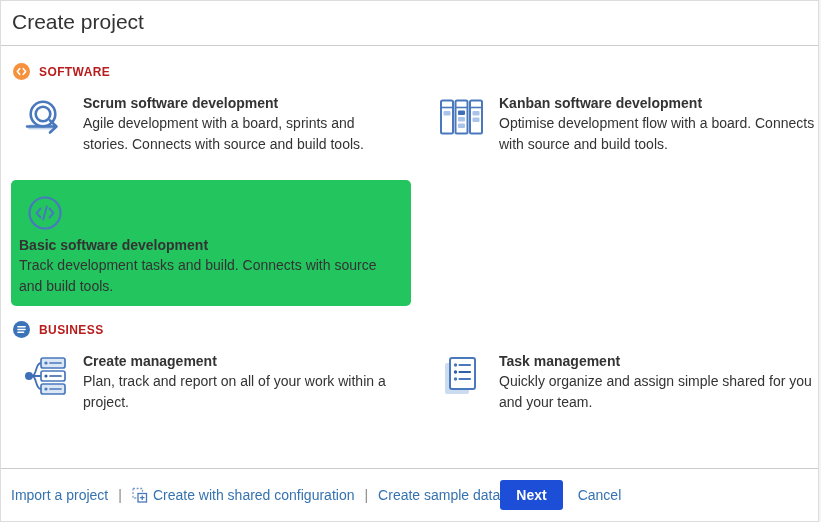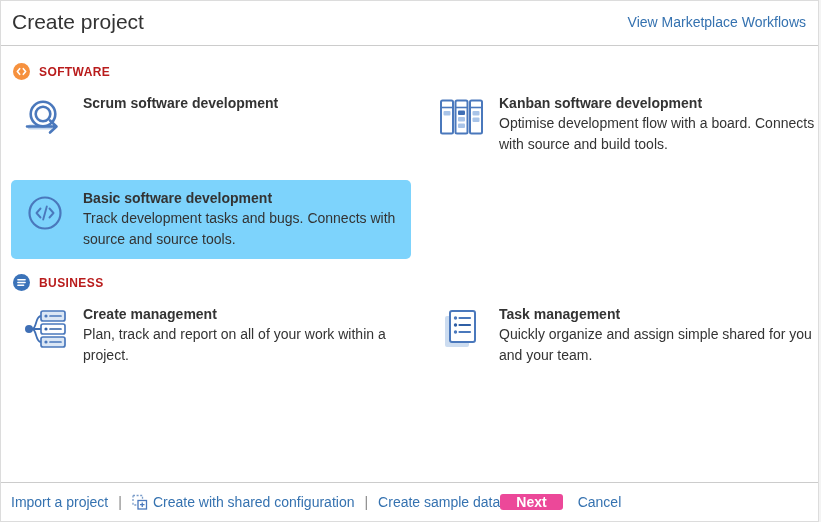--- a/index.html
+++ b/index.html
@@ -14,48 +14,47 @@
     padding: 9px 12px 11px 11px; border-bottom: 1px solid #ccc;
   }
   .title { font-size: 21px; color:#333; }
   a.link { color:#3572b0; text-decoration:none; font-size:14px; cursor:pointer; }
   .content { flex:1; padding: 2px 10px 0 10px; }
   .section-label { display:flex; align-items:center; margin: 15px 0 5px 2px; }
   .badge { width:17px; height:17px; flex-shrink:0; margin-right:9px; }
   .label-text { font-size:12px; font-weight:bold; color:#b91c1c; letter-spacing:.4px; }
   .cards { display:grid; grid-template-columns: 400px 401px; gap: 16px; }
   .card { display:flex; padding: 9px 8px; border-radius:5px; cursor:pointer; }
-  .card.selected { background:#7dd3fc; }
+  .card.selected { background:#22c55e;flex-direction:column; }
   .card-icon { width:48px; flex-shrink:0; margin: 1px 13px 0 3px; }
   .card-title { font-size:14px; font-weight:bold; color:#333; margin:1px 0 2px 0; }
   .card-desc { font-size:14px; color:#333; line-height:1.5; }
   .footer {
     border-top:1px solid #ccc; padding: 11px 12px 11px 10px;
     display:flex; align-items:center; 
   }
   .footer-links { display:flex; align-items:center; font-size:14px; }
   .pipe { color:#888; margin:0 10px; font-size:14px; }
   .iconlink { display:flex; align-items:center; gap:5px; }
   .footer-right { display:flex; align-items:center; }
   .btn-next {
-    background:#ec4899; color:#fff; font-weight:bold; font-size:14px;
-    border:none; border-radius:3px; padding: 0 16px; cursor:pointer;
+    background:#1d4ed8; color:#fff; font-weight:bold; font-size:14px;
+    border:none; border-radius:3px; padding: 7px 16px; cursor:pointer;
     font-family: "Liberation Sans", sans-serif;
   }
   .cancel { margin-left:15px; }
   svg { display:block; }
 </style>
 </head>
 <body>
 
 <div class="dialog">
 
   <div class="header">
     <div class="title">Create project</div>
-    <a class="link">View Marketplace Workflows</a>
   </div>
 
   <div class="content">
 
     <div class="section-label">
       <span class="badge">
         <svg width="17" height="17" viewBox="0 0 16 16">
           <circle cx="8" cy="8" r="8" fill="#f6913e"></circle>
           <path d="M6.3 5.3 L4.1 8 L6.3 10.7 M9.7 5.3 L11.9 8 L9.7 10.7" stroke="#fff" stroke-width="1.5" fill="none" stroke-linecap="round" stroke-linejoin="round"></path>
         </svg>
@@ -69,20 +68,21 @@
         <span class="card-icon">
           <svg width="46" height="46" viewBox="0 0 46 46">
             <path d="M8 32 H28" stroke="#c3d5ec" stroke-width="5" stroke-linecap="round"></path>
             <circle cx="21" cy="19" r="12.3" stroke="#4a78bc" stroke-width="2.6" fill="#fff"></circle>
             <circle cx="21" cy="19" r="7.3" stroke="#4a78bc" stroke-width="2.6" fill="#fff"></circle>
             <path d="M5 31.5 H33.5 M28 25.5 L34.5 31.5 L28 37.5" stroke="#4a78bc" stroke-width="2.6" fill="none" stroke-linecap="round" stroke-linejoin="round"></path>
           </svg>
         </span>
         <div>
           <div class="card-title">Scrum software development</div>
+          <div class="card-desc">Agile development with a board, sprints and stories. Connects with source and build tools.</div>
         </div>
       </div>
 
       <div class="card">
         <span class="card-icon">
           <svg width="46" height="46" viewBox="0 0 46 46">
             <rect x="3" y="5.5" width="12" height="33" rx="1.5" fill="#fff" stroke="#4a78bc" stroke-width="2"></rect>
             <rect x="17.5" y="5.5" width="12" height="33" rx="1.5" fill="#fff" stroke="#4a78bc" stroke-width="2"></rect>
             <rect x="32" y="5.5" width="12" height="33" rx="1.5" fill="#fff" stroke="#4a78bc" stroke-width="2"></rect>
             <line x1="3" y1="12.5" x2="15" y2="12.5" stroke="#4a78bc" stroke-width="1.6"></line>
@@ -104,21 +104,21 @@
 
       <div class="card selected">
         <span class="card-icon">
           <svg width="46" height="46" viewBox="0 0 46 46">
             <circle cx="23" cy="23" r="15.5" stroke="#4a78bc" stroke-width="2.2" fill="none"></circle>
             <path d="M18.5 18.5 L14.5 23 L18.5 27.5 M27.5 18.5 L31.5 23 L27.5 27.5 M24.8 16.5 L21.2 29.5" stroke="#4a78bc" stroke-width="1.9" fill="none" stroke-linecap="round" stroke-linejoin="round"></path>
           </svg>
         </span>
         <div>
           <div class="card-title">Basic software development</div>
-          <div class="card-desc">Track development tasks and bugs. Connects with source and source tools.</div>
+          <div class="card-desc">Track development tasks and build. Connects with source and build tools.</div>
         </div>
       </div>
 
       <div></div>
     </div>
 
     <div class="section-label">
       <span class="badge">
         <svg width="17" height="17" viewBox="0 0 16 16">
           <circle cx="8" cy="8" r="8" fill="#3b73b9"></circle>

